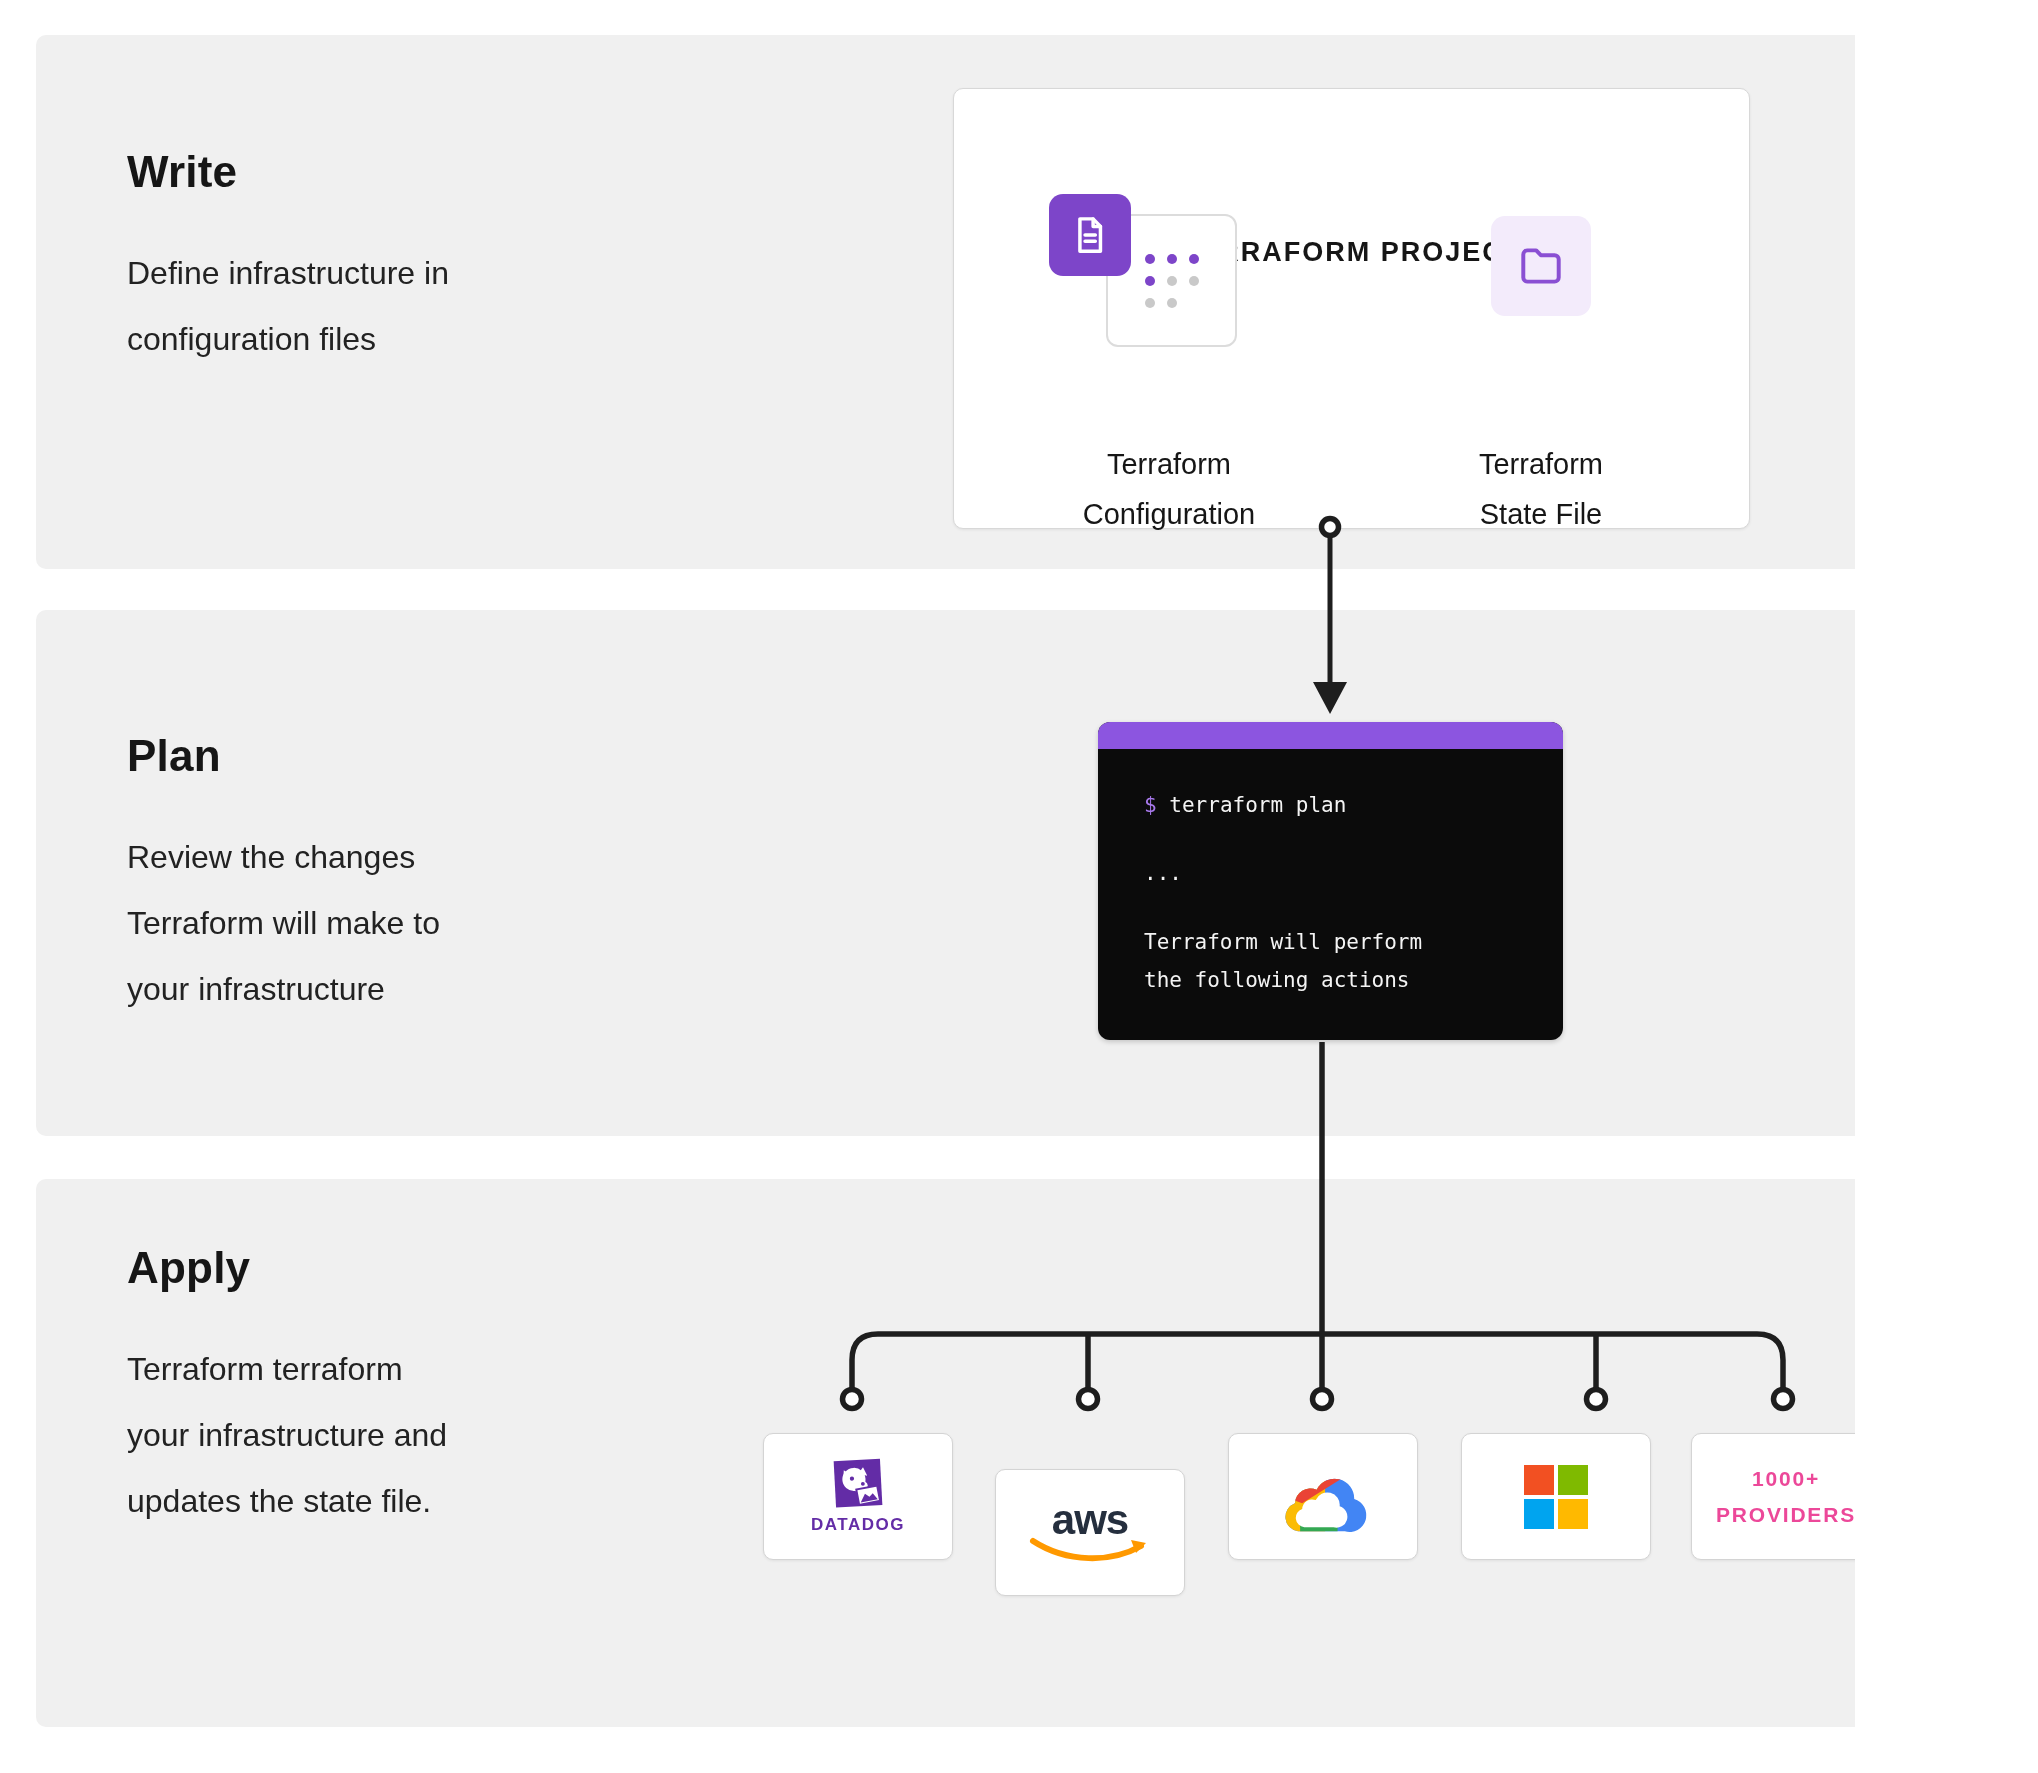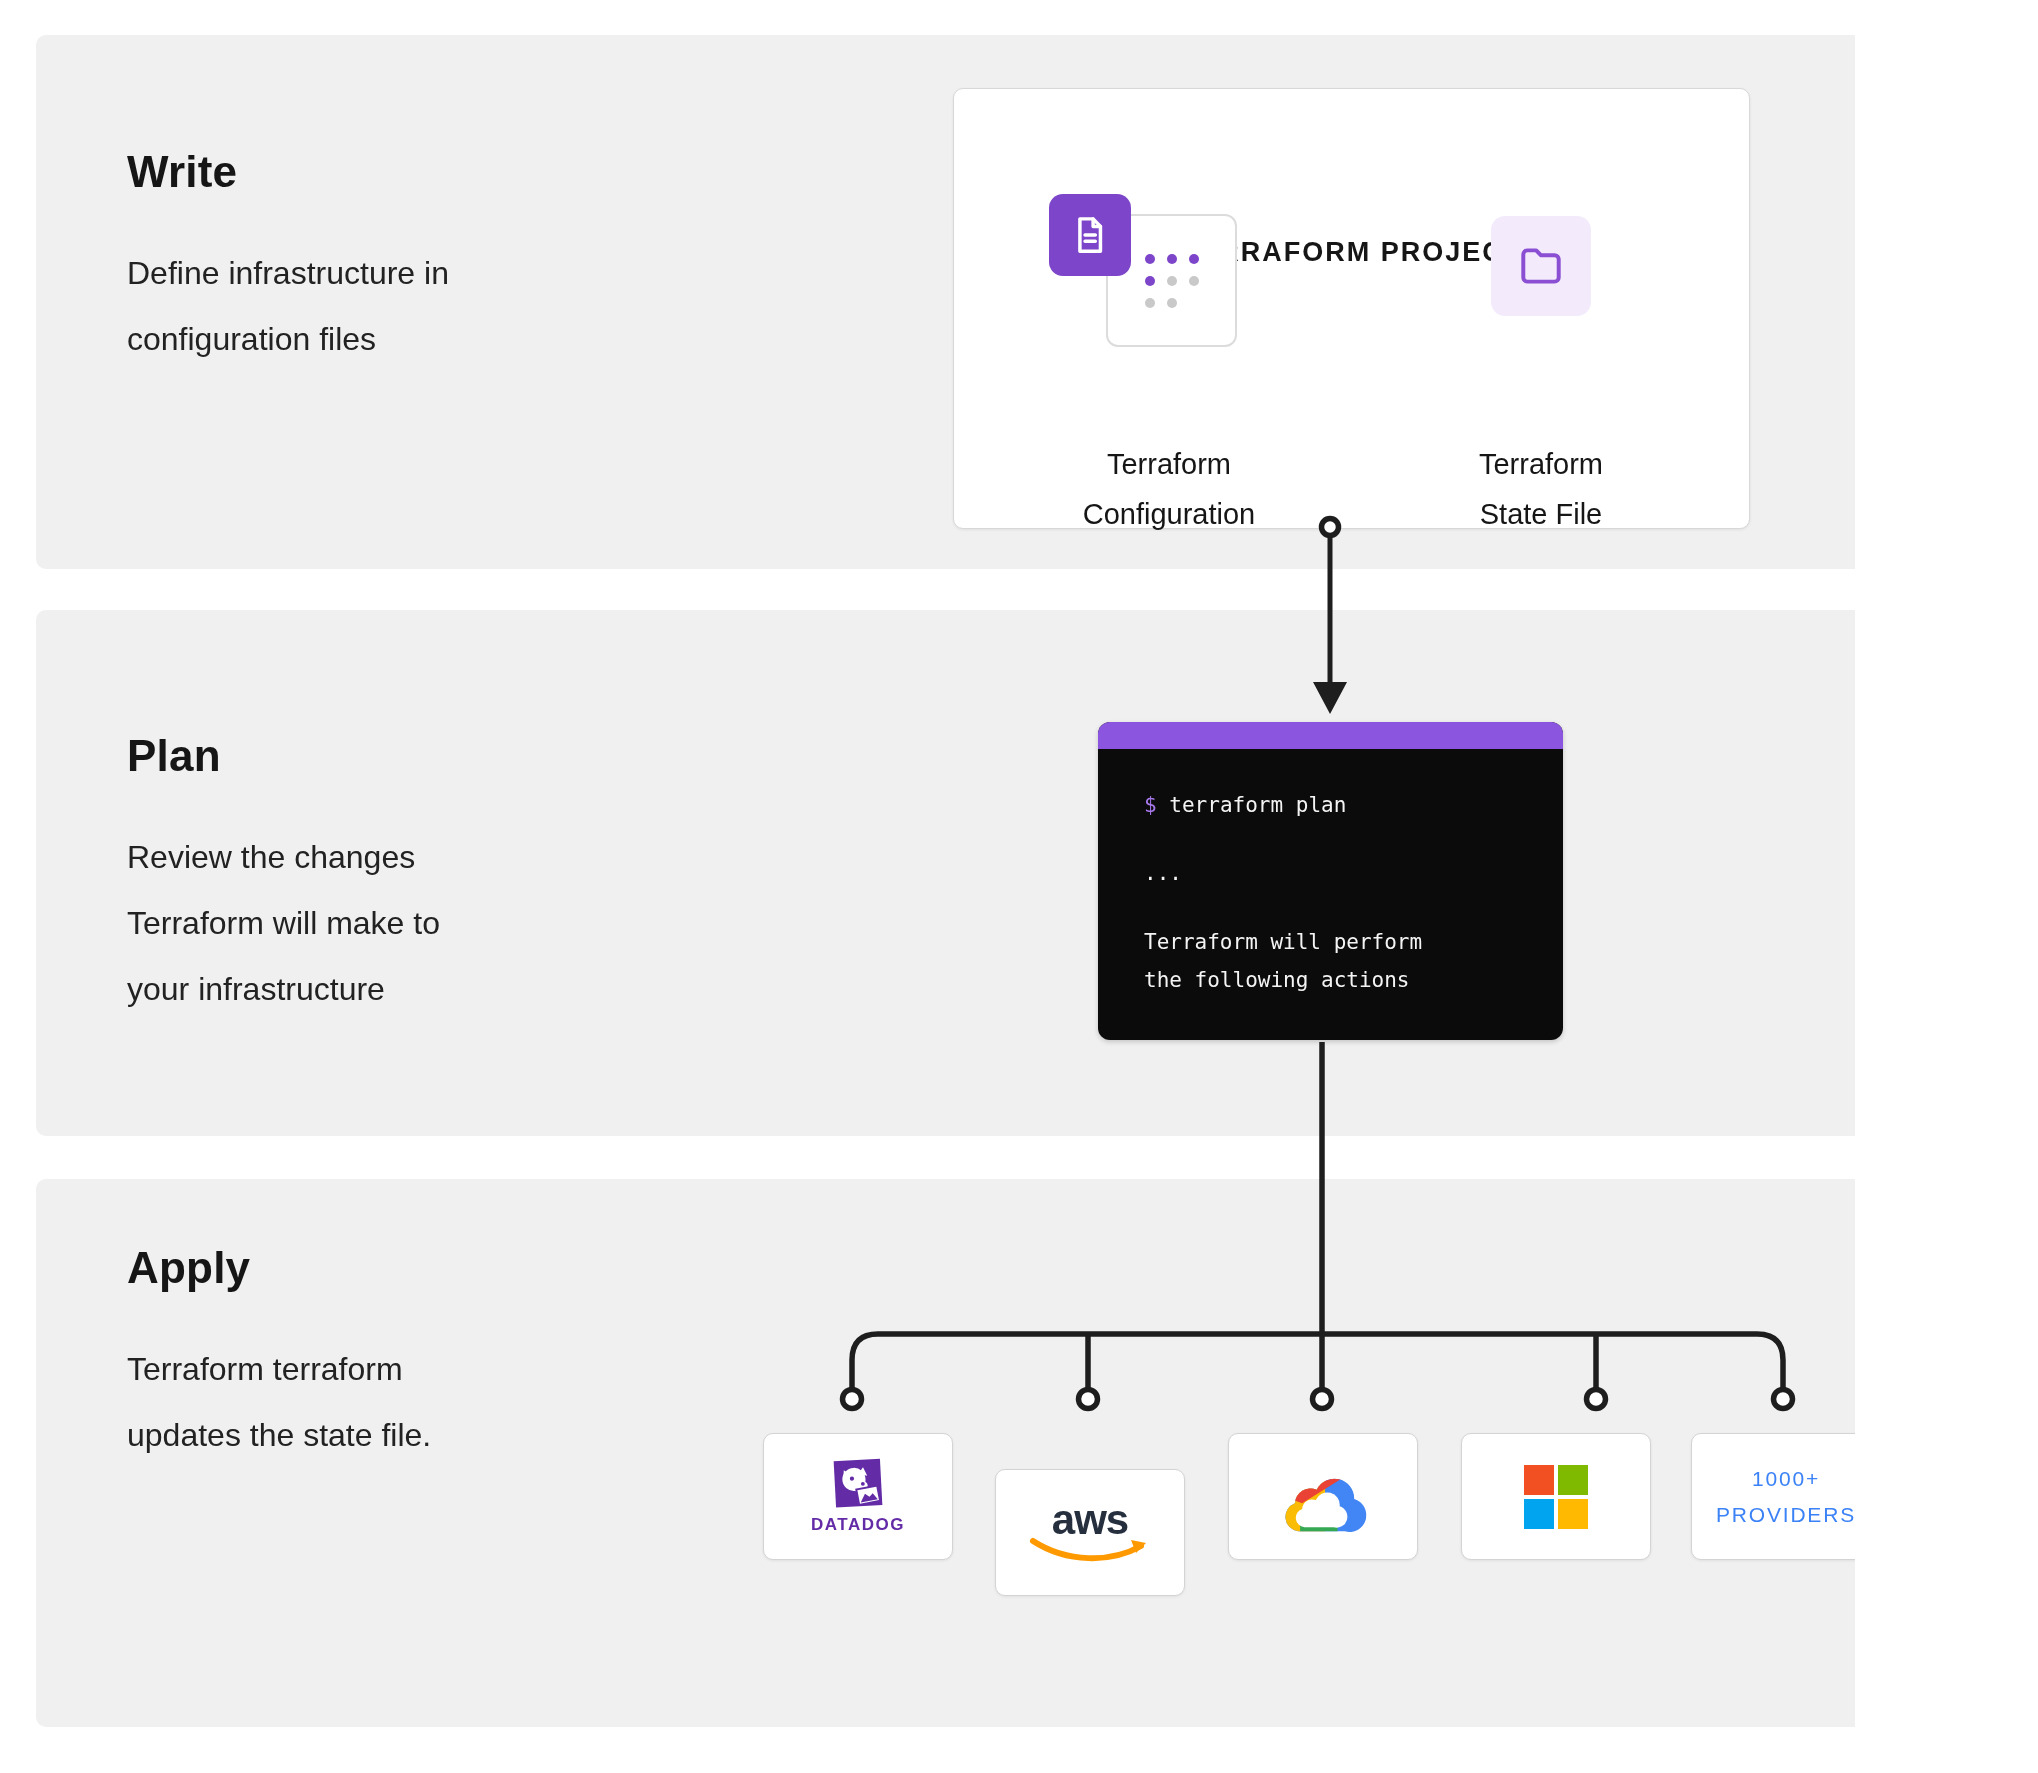--- a/index.html
+++ b/index.html
@@ -69,21 +69,21 @@
 
   
   .provider-card{
     position:absolute;top:1433px;width:188px;height:125px;background:#fff;
     border:1.5px solid #d4d4d4;border-radius:10px;box-shadow:0 1px 3px rgba(0,0,0,.07);
     display:flex;flex-direction:column;align-items:center;justify-content:center;
   }
   .pc-1{left:763px;} .pc-2{left:995px;margin-top:36px;} .pc-3{left:1228px;} .pc-4{left:1461px;} .pc-5{left:1691px;}
   .dd-wordmark{font-size:17px;font-weight:700;letter-spacing:1.5px;color:#632ca6;margin-top:1px;}
   .aws-wordmark{font-size:42px;font-weight:700;letter-spacing:-1px;color:#252f3e;line-height:34px;}
-  .providers-label{font-size:21px;font-weight:400;letter-spacing:1.8px;line-height:36px;color:#3b82f6;text-align:center;}
+  .providers-label{font-size:21px;font-weight:700;letter-spacing:1.8px;line-height:36px;color:#ec4899;text-align:center;}
 
   .connector-layer{position:absolute;left:0;top:0;width:2038px;height:1773px;pointer-events:none;z-index:5;}
 </style>
 </head>
 <body>
 
 <div class="canvas">
 
   <div class="band write"></div>
   <div class="band plan"></div>
@@ -103,20 +103,21 @@
       <div>Review the changes</div>
       <div>Terraform will make to</div>
       <div>your infrastructure</div>
     </div>
   </div>
 
   <div class="section-text st-apply">
     <h2>Apply</h2>
     <div class="desc">
       <div>Terraform terraform</div>
+      <div>your infrastructure and</div>
       <div>updates the state file.</div>
     </div>
   </div>
 
   <div class="project-card">
     <div class="project-title">TERRAFORM PROJECT</div>
 
     <div class="cfg-doc-square">
       <svg width="44" height="44" viewBox="0 0 24 24" fill="none" stroke="#ffffff" stroke-width="1.9" stroke-linecap="round" stroke-linejoin="round">
         <path d="M6.5 3.2h7.2l4 4.1v13.5H6.5z"></path>

